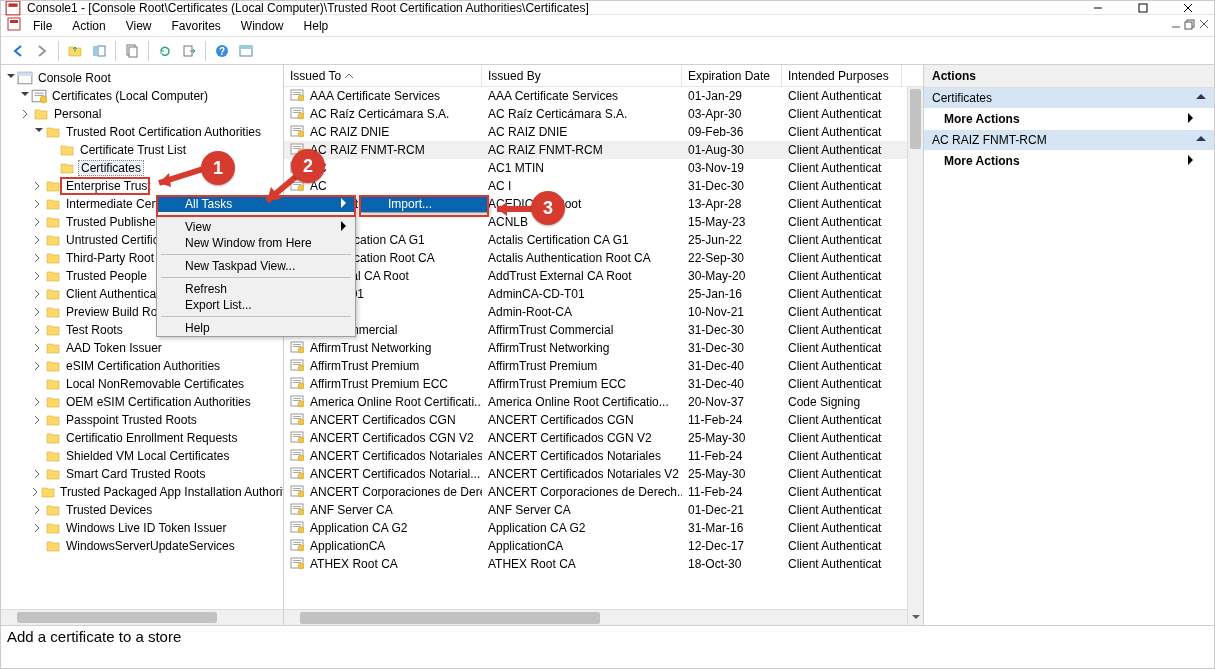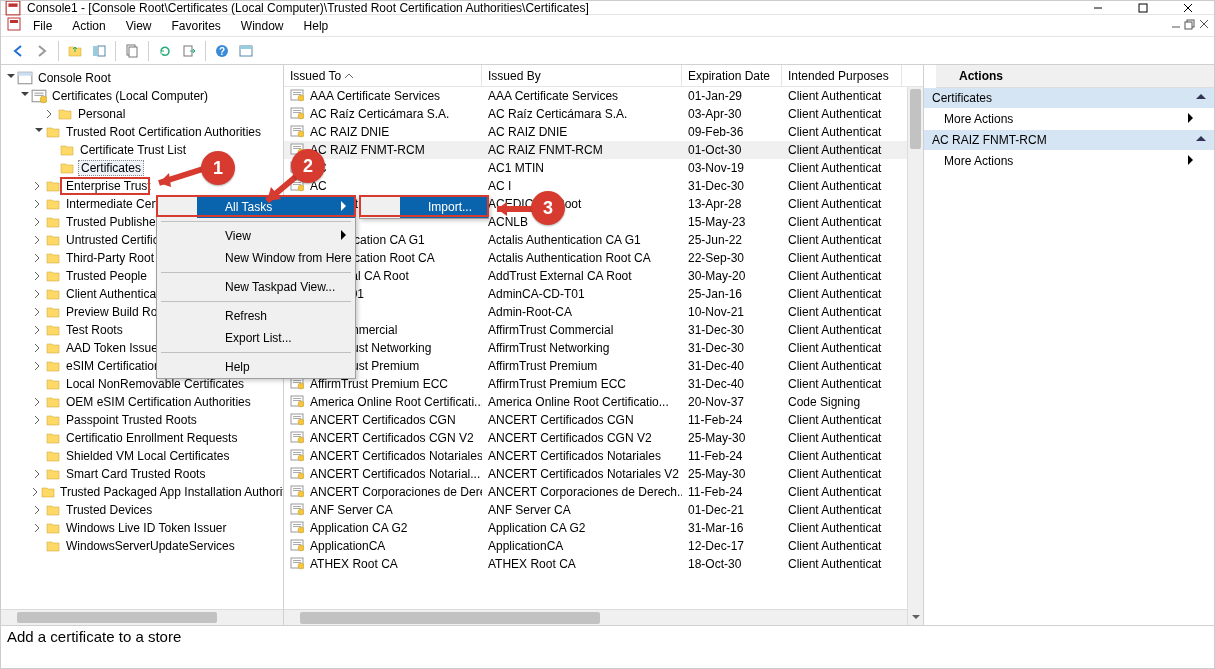--- a/index.html
+++ b/index.html
@@ -30,27 +30,27 @@
 .list-body { overflow:hidden; }
 .row { display:flex; height:18px; align-items:center; }
 .row .cell { padding:0 6px; white-space:nowrap; overflow:hidden; text-overflow:clip; }
 .row.sel { background:#f0f0f0; }
 .cert-icon { width:16px; height:16px; margin-right:4px; display:inline-flex; flex-shrink:0;}
 .c1 { width:198px; display:flex; align-items:center;}
 .c2 { width:200px; }
 .c3 { width:100px; }
 .c4 { width:120px; }
 .actions-pane { width:290px; }
-.actions-pane .hdr { background:#f0f0f0; padding:4px 23px; font-weight:600; border-bottom:1px solid #ddd;margin-left:12px;}
+.actions-pane .hdr { background:#f0f0f0; padding:4px 8px; font-weight:600; border-bottom:1px solid #ddd;}
 .actions-pane .section { background:#d6e5f3; padding:3px 8px; display:flex; justify-content:space-between; align-items:center;}
-.actions-pane .item { padding:4px 20px; display:flex; justify-content:space-between; align-items:flex-start;}
+.actions-pane .item { padding:4px 20px; display:flex; justify-content:space-between; align-items:flex-start;font-weight:bold;}
 .statusbar { height:22px; border-top:1px solid #d0d0d0; display:flex; align-items:center; padding:0 6px; font-size:15px;}
 
 .ctx { position:absolute; background:#f0f0f0; border:1px solid #a0a0a0; box-shadow:2px 2px 4px rgba(0,0,0,.2); z-index:50; }
-.ctx .ci { height:22px; display:flex; align-items:center; padding:0 28px 0 28px; position:relative; white-space:nowrap;margin-left:40px;}
+.ctx .ci { height:16px; display:flex; align-items:center; padding:0 28px 0 28px; position:relative; white-space:nowrap;}
 .ctx .ci.hl { background:#0a64ad; color:#fff; }
 .ctx .ci .arrow { position:absolute; right:8px; }
 .ctx .sep { height:1px; background:#c0c0c0; margin:3px 4px;}
 
 .callout { position:absolute; width:34px; height:34px; border-radius:50%; background:#d73a2f; color:#fff; font-weight:700; font-size:18px; display:flex; align-items:center; justify-content:center; z-index:60; box-shadow:0 1px 2px rgba(0,0,0,.3);}
 .callarrow { position:absolute; z-index:59; }
 .hl-border { position:absolute; border:2px solid #d73a2f; z-index:55; pointer-events:none;}
 
 svg.folder { width:14px; height:14px; }
 svg.cert { width:14px; height:14px; }
@@ -222,21 +222,21 @@
           </svg>
         </span>
       <span class="icon">
           <svg viewBox="0 0 14 14">
             <use href="#cert-icon"></use>
           </svg>
         </span>
       <span class="lbl">Certificates (Local Computer)</span>
     </div>
     <div id="tree-nodes">
-        <div class="tn" style="padding-left: 44px; text-align: right;">
+        <div class="tn" style="padding-left: 20px; text-align: right;">
           <span class="chev">
             <svg width="8" height="8" viewBox="0 0 8 8">
               <use href="#chev-r"></use>
             </svg>
           </span>
           <span class="icon">
             <svg class="folder" viewBox="0 0 14 14">
               <use href="#folder-icon"></use>
             </svg>
           </span>
@@ -591,21 +591,21 @@
         <div class="row sel">
           <div class="cell c1">
             <span class="cert-icon">
               <svg class="cert" viewBox="0 0 14 14">
                 <use href="#cert-icon"></use>
               </svg>
             </span>
             <span>AC RAIZ FNMT-RCM</span>
           </div>
           <div class="cell c2">AC RAIZ FNMT-RCM</div>
-          <div class="cell c3">01-Oct-30</div>
+          <div class="cell c3">01-Aug-30</div>
           <div class="cell c4">Client Authenticat</div>
         </div>
         <div class="row">
           <div class="cell c1">
             <span class="cert-icon">
               <svg class="cert" viewBox="0 0 14 14">
                 <use href="#cert-icon"></use>
               </svg>
             </span>
             <span>AC</span>
@@ -655,21 +655,21 @@
         </div>
         <div class="row">
           <div class="cell c1">
             <span class="cert-icon">
               <svg class="cert" viewBox="0 0 14 14">
                 <use href="#cert-icon"></use>
               </svg>
             </span>
             <span>Authentication CA G1</span>
           </div>
-          <div class="cell c2">Actalis Authentication CA G1</div>
+          <div class="cell c2">Actalis Certification CA G1</div>
           <div class="cell c3">25-Jun-22</div>
           <div class="cell c4">Client Authenticat</div>
         </div>
         <div class="row">
           <div class="cell c1">
             <span class="cert-icon">
               <svg class="cert" viewBox="0 0 14 14">
                 <use href="#cert-icon"></use>
               </svg>
             </span>

